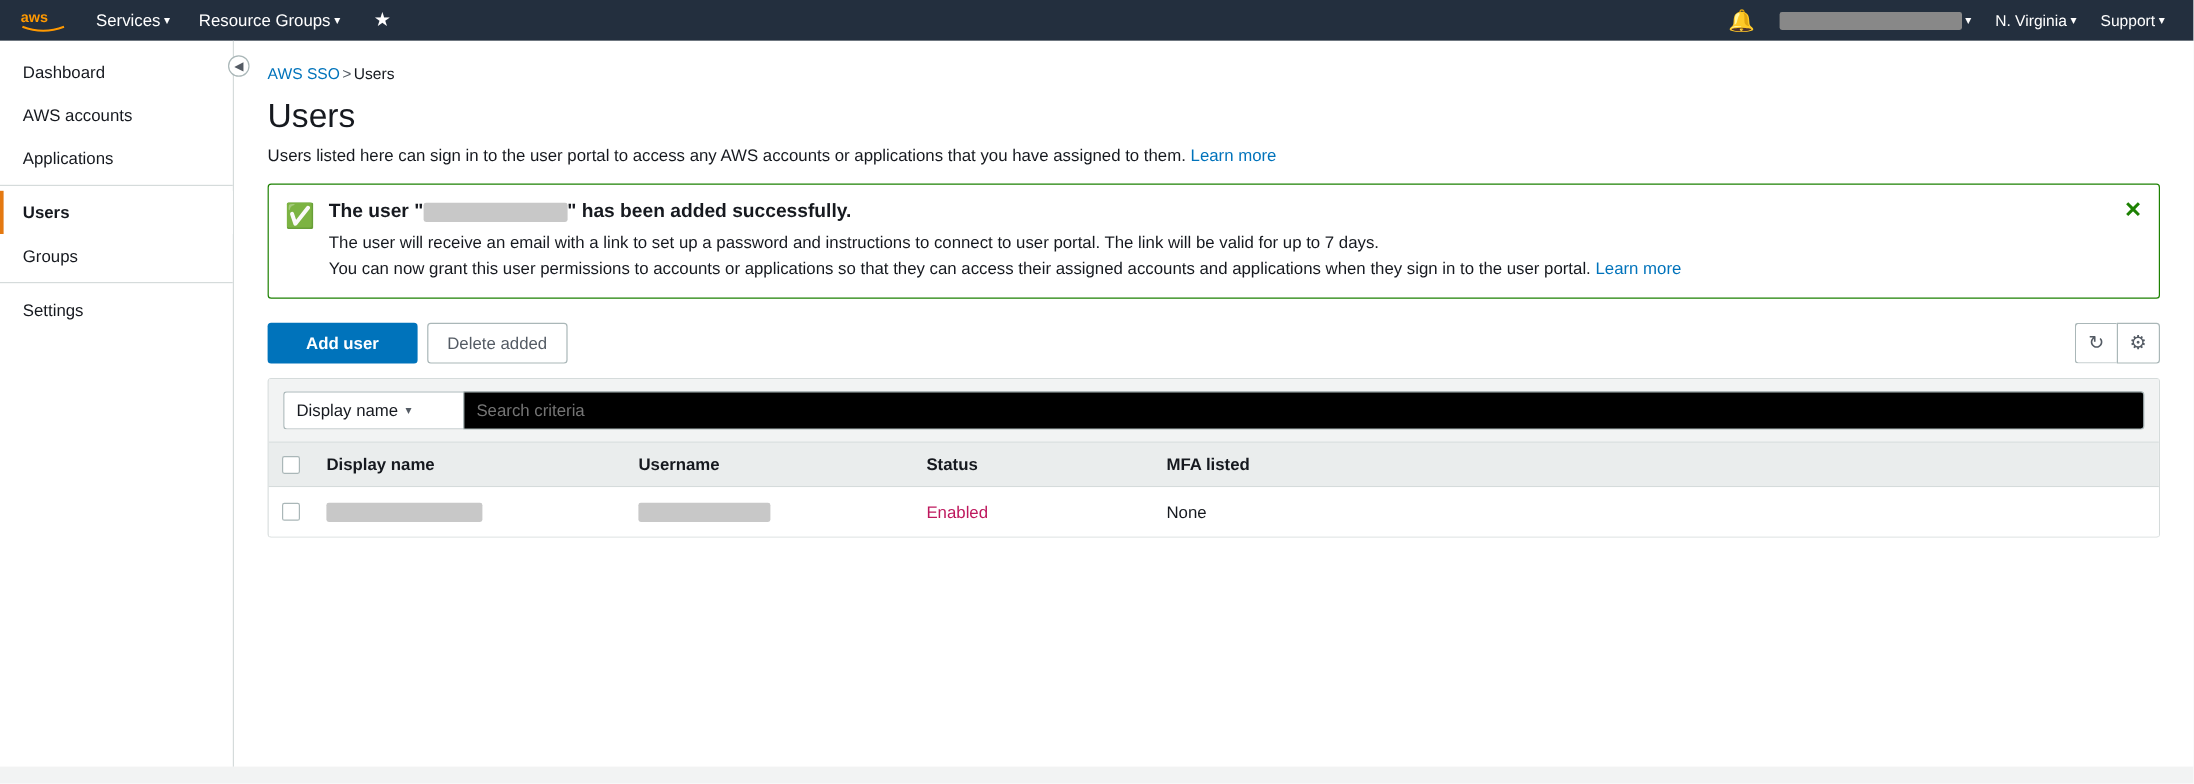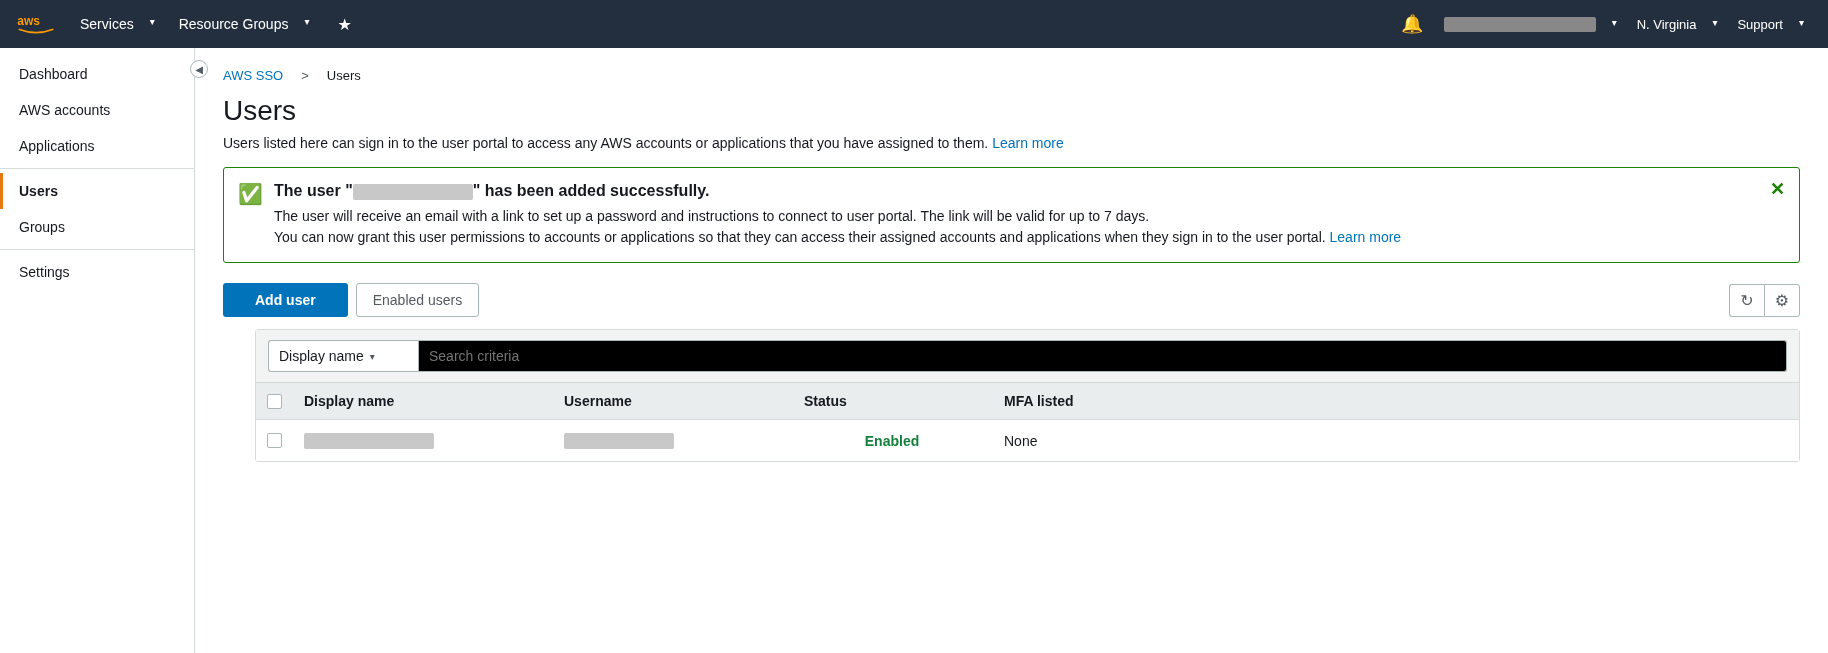--- a/index.html
+++ b/index.html
@@ -1,40 +1,40 @@
 <!DOCTYPE html>
 <html><head>
   <meta charset="utf-8">
   <style>
     * { box-sizing: border-box; margin: 0; padding: 0; }
     body { font-family: 'Amazon Ember', Arial, sans-serif; font-size: 14px; color: #16191f; background: #f2f3f3; }
 
     
     .top-nav {
       background: #232f3e;
-      height: 48px;
+      height: 34px;
       display: flex;
       align-items: center;
       padding: 0 16px;
       gap: 8px;
       color: #fff;
     }
     .top-nav .logo {
       display: flex;
       align-items: center;
       margin-right: 8px;
     }
     .aws-logo {
       width: 40px;
       height: 30px;
     }
     .nav-item {
       display: flex;
-      align-items: flex-start;
-      gap: 16px;
+      align-items: center;
+      gap: 3px;
       color: #fff;
       font-size: 14px;
       padding: 4px 8px;
       cursor: pointer;
       white-space: nowrap;
     }
     .nav-chevron { font-size: 10px; }
     .nav-star { font-size: 16px; margin-left: 4px; }
     .nav-spacer { flex: 1; }
     .nav-right { display: flex; align-items: center; gap: 4px; color: #fff; }
@@ -92,21 +92,21 @@
       flex: 1;
       background: #fff;
       padding: 20px 28px;
       overflow-y: auto;
     }
 
     
     .breadcrumb {
       display: flex;
       align-items: center;
-      gap: 18px;
+      gap: 2px;
       font-size: 13px;
       margin-bottom: 12px;
     }
     .breadcrumb a { color: #0073bb; text-decoration: none; }
     .breadcrumb-sep { color: #545b64; }
 
     
     .page-title {
       font-size: 28px;
       font-weight: 300;
@@ -211,21 +211,20 @@
     }
     .btn-icon-group { display: flex; gap: 0; }
     .btn-icon-group .btn-icon:first-child { border-right: none; border-radius: 3px 0 0 3px; }
     .btn-icon-group .btn-icon:last-child { border-radius: 0 3px 3px 0; }
 
     
     .table-container {
       border: 1px solid #d5dbdb;
       border-radius: 3px;
       background: #fff;
-      margin-left: 32px;
     }
     .table-filter-row {
       display: flex;
       align-items: center;
       background: #f2f3f3;
       padding: 10px 12px;
       gap: 0;
       border-bottom: 1px solid #d5dbdb;
     }
     .filter-select {
@@ -274,21 +273,21 @@
       padding: 12px 0;
       align-items: center;
       background: #fff;
     }
     .table-row:last-child { border-bottom: none; }
     .td {
       padding: 0 12px;
       font-size: 14px;
       color: #16191f;
     }
-    .td-status-enabled { color: #15803d; font-weight: 700; text-align: center; }
+    .td-status-enabled { color: #be185d; font-weight: 400; }
 
     
     .checkbox-cell {
       display: flex;
       align-items: center;
       justify-content: center;
       padding: 0 8px;
     }
     .checkbox {
       width: 15px;
@@ -387,21 +386,21 @@
         <span>The user will receive an email with a link to set up a password and instructions to connect to user portal. The link will be valid for up to 7 days.</span>
         <br>
         <span>You can now grant this user permissions to accounts or applications so that they can access their assigned accounts and applications when they sign in to the user portal.</span>
         <a href="#">Learn more</a>
       </div>
     </div>
 
     <div class="btn-row">
       <div class="btn-group">
         <button class="btn-primary">Add user</button>
-        <button class="btn-secondary">Enabled users</button>
+        <button class="btn-secondary">Delete added</button>
       </div>
       <div class="btn-icon-group">
         <button class="btn-icon" title="Refresh">↻</button>
         <button class="btn-icon" title="Settings">⚙</button>
       </div>
     </div>
 
     <div class="table-container">
 
       <div class="table-filter-row">

